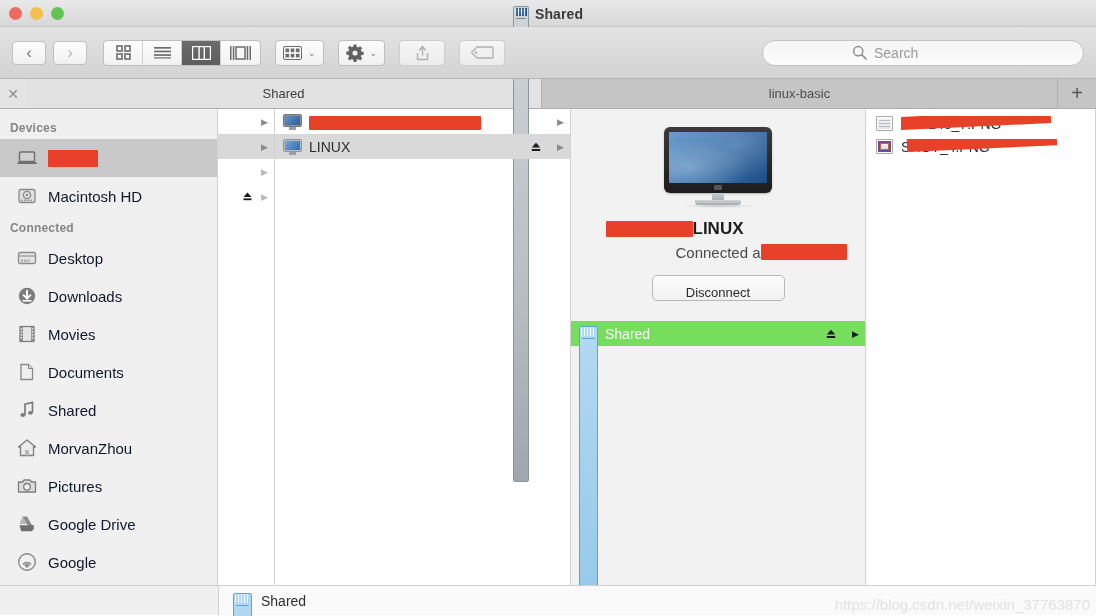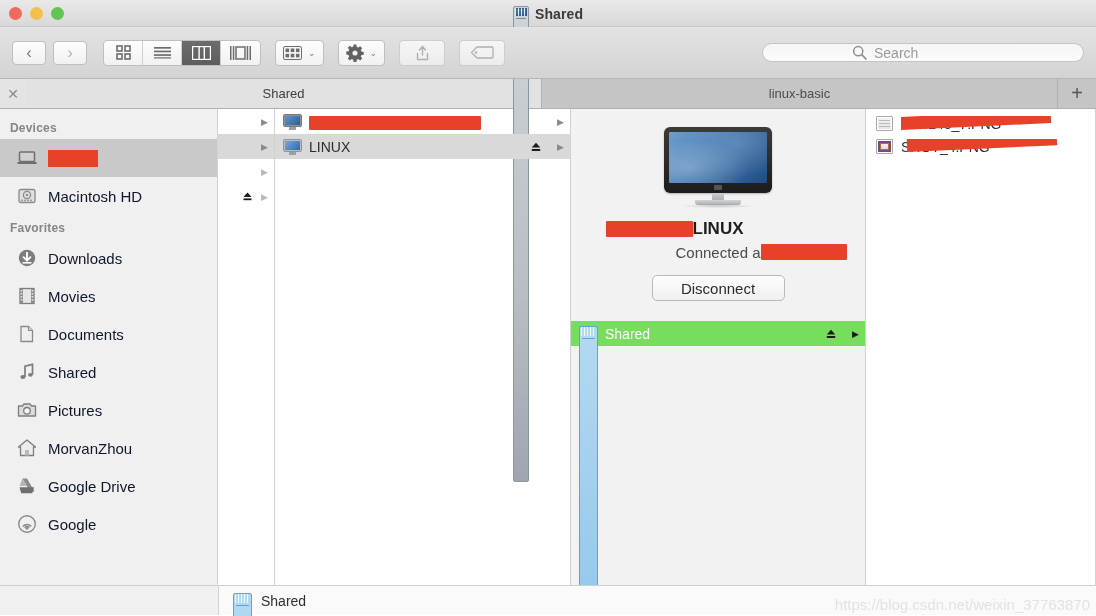--- a/index.html
+++ b/index.html
@@ -94,21 +94,21 @@
   .caret { font-size: 9px; color: #7a7a7a; }
   .plainbtn {
     width: 46px; height: 26px; border-radius: 4px;
     border: 1px solid #cdcdcd;
     background: linear-gradient(to bottom,#f6f6f6,#ececec);
     display: flex; align-items: center; justify-content: center;
     color: #adadad; cursor: default;
   }
 
   .search {
-    margin-left: auto; width: 322px; height: 19px;
+    margin-left: auto; width: 322px; height: 26px;
     border: 1px solid #c4c4c4; border-radius: 13px;
     background: linear-gradient(to bottom,#f6f6f6,#fbfbfb);
     display: flex; align-items: center; justify-content: center; gap: 7px;
     color: #9b9b9b; font-size: 14px;
   }
   .search input {
     border: none; background: transparent; outline: none;
     font-family: inherit; font-size: 14px; color: #555;
     width: 120px; text-align: left;
   }
@@ -241,22 +241,22 @@
     position: relative; white-space: nowrap; margin-bottom: 5px;
   }
   .pv-sub {
     font-size: 15px; color: #4a4a4a; position: relative;
     white-space: nowrap; margin-bottom: 14px;
   }
   .pv-btn {
     min-width: 133px; height: 26px; border-radius: 5px;
     border: 1px solid #b9b9b9;
     background: linear-gradient(to bottom,#fdfdfd,#f0f0f0);
-    display: flex; align-items: center; justify-content: center;
-    font-size: 15px; color: #2b2b2b; cursor: default; padding: 0 14px;
+    display: flex; align-items: flex-end; justify-content: center;
+    font-size: 13px; color: #2b2b2b; cursor: default; padding: 0 14px;
   }
   .pv-divider { height: 11px; }
 
   
   .file-row {
     height: 23px; display: flex; align-items: center; gap: 8px;
     padding-left: 10px; font-size: 14px; color: #2c2c2c; position: relative;
   }
   .fi { width: 17px; height: 15px; flex: 0 0 17px; position: relative; }
   .fi .frame {
@@ -479,22 +479,34 @@
             <circle cx="11" cy="10" r="1.2" fill="#8a8a8a"></circle>
             <rect x="5" y="14.6" width="2" height="1.6" fill="#9a9a9a"></rect>
             <rect x="8" y="14.6" width="2" height="1.6" fill="#9a9a9a"></rect>
             <rect x="11" y="14.6" width="2" height="1.6" fill="#9a9a9a"></rect>
             <rect x="14" y="14.6" width="2" height="1.6" fill="#9a9a9a"></rect>
           </svg>
         </span>
         <span class="sb-label">Macintosh HD</span>
       </div>
 
-      <div class="sb-head">Favorites</div>
-
+      <div class="sb-head">Connected</div>
+
+      <div class="sb-item">
+        <span class="sb-icon">
+          <svg width="22" height="22" viewBox="0 0 22 22">
+            <rect x="2.5" y="5.5" width="17" height="11" rx="1.5" fill="#e4e4e4" stroke="#8a8a8a" stroke-width="1.3"></rect>
+            <line x1="2.5" y1="9" x2="19.5" y2="9" stroke="#8a8a8a" stroke-width="1.1"></line>
+            <rect x="5" y="12.5" width="2" height="2.4" fill="#a6a6a6"></rect>
+            <rect x="8.2" y="12.5" width="2" height="2.4" fill="#a6a6a6"></rect>
+            <rect x="11.4" y="12.5" width="2" height="2.4" fill="#a6a6a6"></rect>
+          </svg>
+        </span>
+        <span class="sb-label">Desktop</span>
+      </div>
 
       <div class="sb-item">
         <span class="sb-icon">
           <svg width="22" height="22" viewBox="0 0 22 22">
             <circle cx="11" cy="11" r="8.2" fill="#7d7d7d"></circle>
             <path d="M11 5.8 L11 13.4 M7.6 10.2 L11 13.7 L14.4 10.2" fill="none" stroke="#fff" stroke-width="1.9" stroke-linecap="round" stroke-linejoin="round"></path>
             <rect x="6.6" y="15" width="8.8" height="1.6" fill="#fff"></rect>
           </svg>
         </span>
         <span class="sb-label">Downloads</span>
@@ -538,35 +550,35 @@
             <ellipse cx="6.9" cy="16.1" rx="2.5" ry="2" fill="#7d7d7d"></ellipse>
             <ellipse cx="14.4" cy="13.8" rx="2.4" ry="1.9" fill="#7d7d7d"></ellipse>
           </svg>
         </span>
         <span class="sb-label">Shared</span>
       </div>
 
       <div class="sb-item">
         <span class="sb-icon">
           <svg width="22" height="22" viewBox="0 0 22 22">
+            <path d="M11 3 L19.5 10 L17.5 10 L17.5 18.5 L4.5 18.5 L4.5 10 L2.5 10 Z" fill="#ececec" stroke="#7d7d7d" stroke-width="1.3" stroke-linejoin="round"></path>
+            <rect x="9" y="13" width="4" height="5.5" fill="#b9b9b9"></rect>
+          </svg>
+        </span>
+        <span class="sb-label">MorvanZhou</span>
+      </div>
+
+      <div class="sb-item">
+        <span class="sb-icon">
+          <svg width="22" height="22" viewBox="0 0 22 22">
             <path d="M2.5 7 L6.5 7 L8 5 L14 5 L15.5 7 L19.5 7 L19.5 17 L2.5 17 Z" fill="#dcdcdc" stroke="#7d7d7d" stroke-width="1.3" stroke-linejoin="round"></path>
             <circle cx="11" cy="11.8" r="3.3" fill="#f2f2f2" stroke="#7d7d7d" stroke-width="1.3"></circle>
           </svg>
         </span>
         <span class="sb-label">Pictures</span>
-      </div>
-
-      <div class="sb-item">
-        <span class="sb-icon">
-          <svg width="22" height="22" viewBox="0 0 22 22">
-            <path d="M11 3 L19.5 10 L17.5 10 L17.5 18.5 L4.5 18.5 L4.5 10 L2.5 10 Z" fill="#ececec" stroke="#7d7d7d" stroke-width="1.3" stroke-linejoin="round"></path>
-            <rect x="9" y="13" width="4" height="5.5" fill="#b9b9b9"></rect>
-          </svg>
-        </span>
-        <span class="sb-label">MorvanZhou</span>
       </div>
 
       <div class="sb-item">
         <span class="sb-icon">
           <svg width="22" height="22" viewBox="0 0 22 22">
             <path d="M11 3.5 L18.5 16.5 L14 16.5 L6.5 3.5 Z" fill="#8a8a8a"></path>
             <path d="M6.5 3.5 L11 11 L3.5 11 Z" fill="#b5b5b5"></path>
             <path d="M3.5 12.2 L18.2 12.2 L16.2 18.2 L5.2 18.2 Z" fill="#6f6f6f"></path>
           </svg>
         </span>

